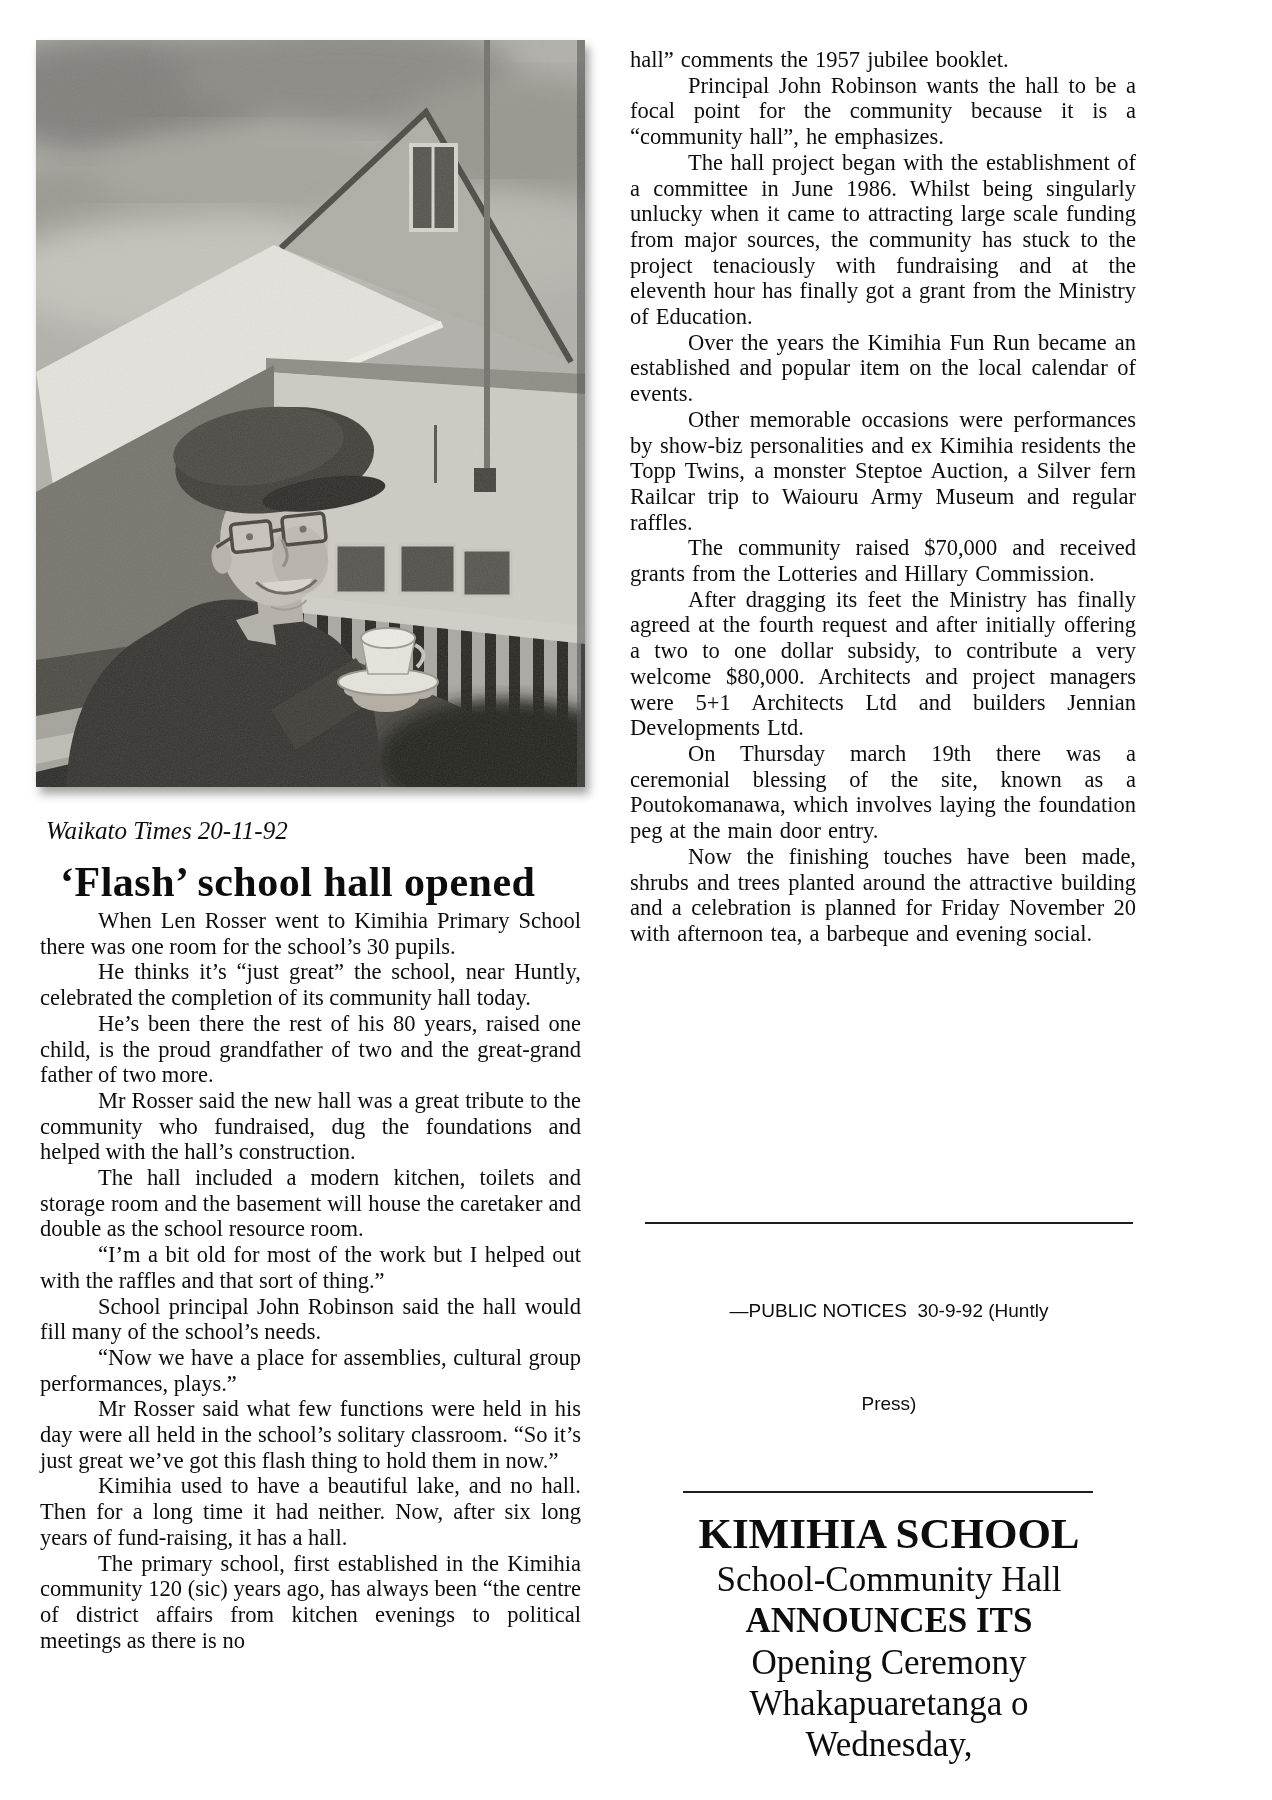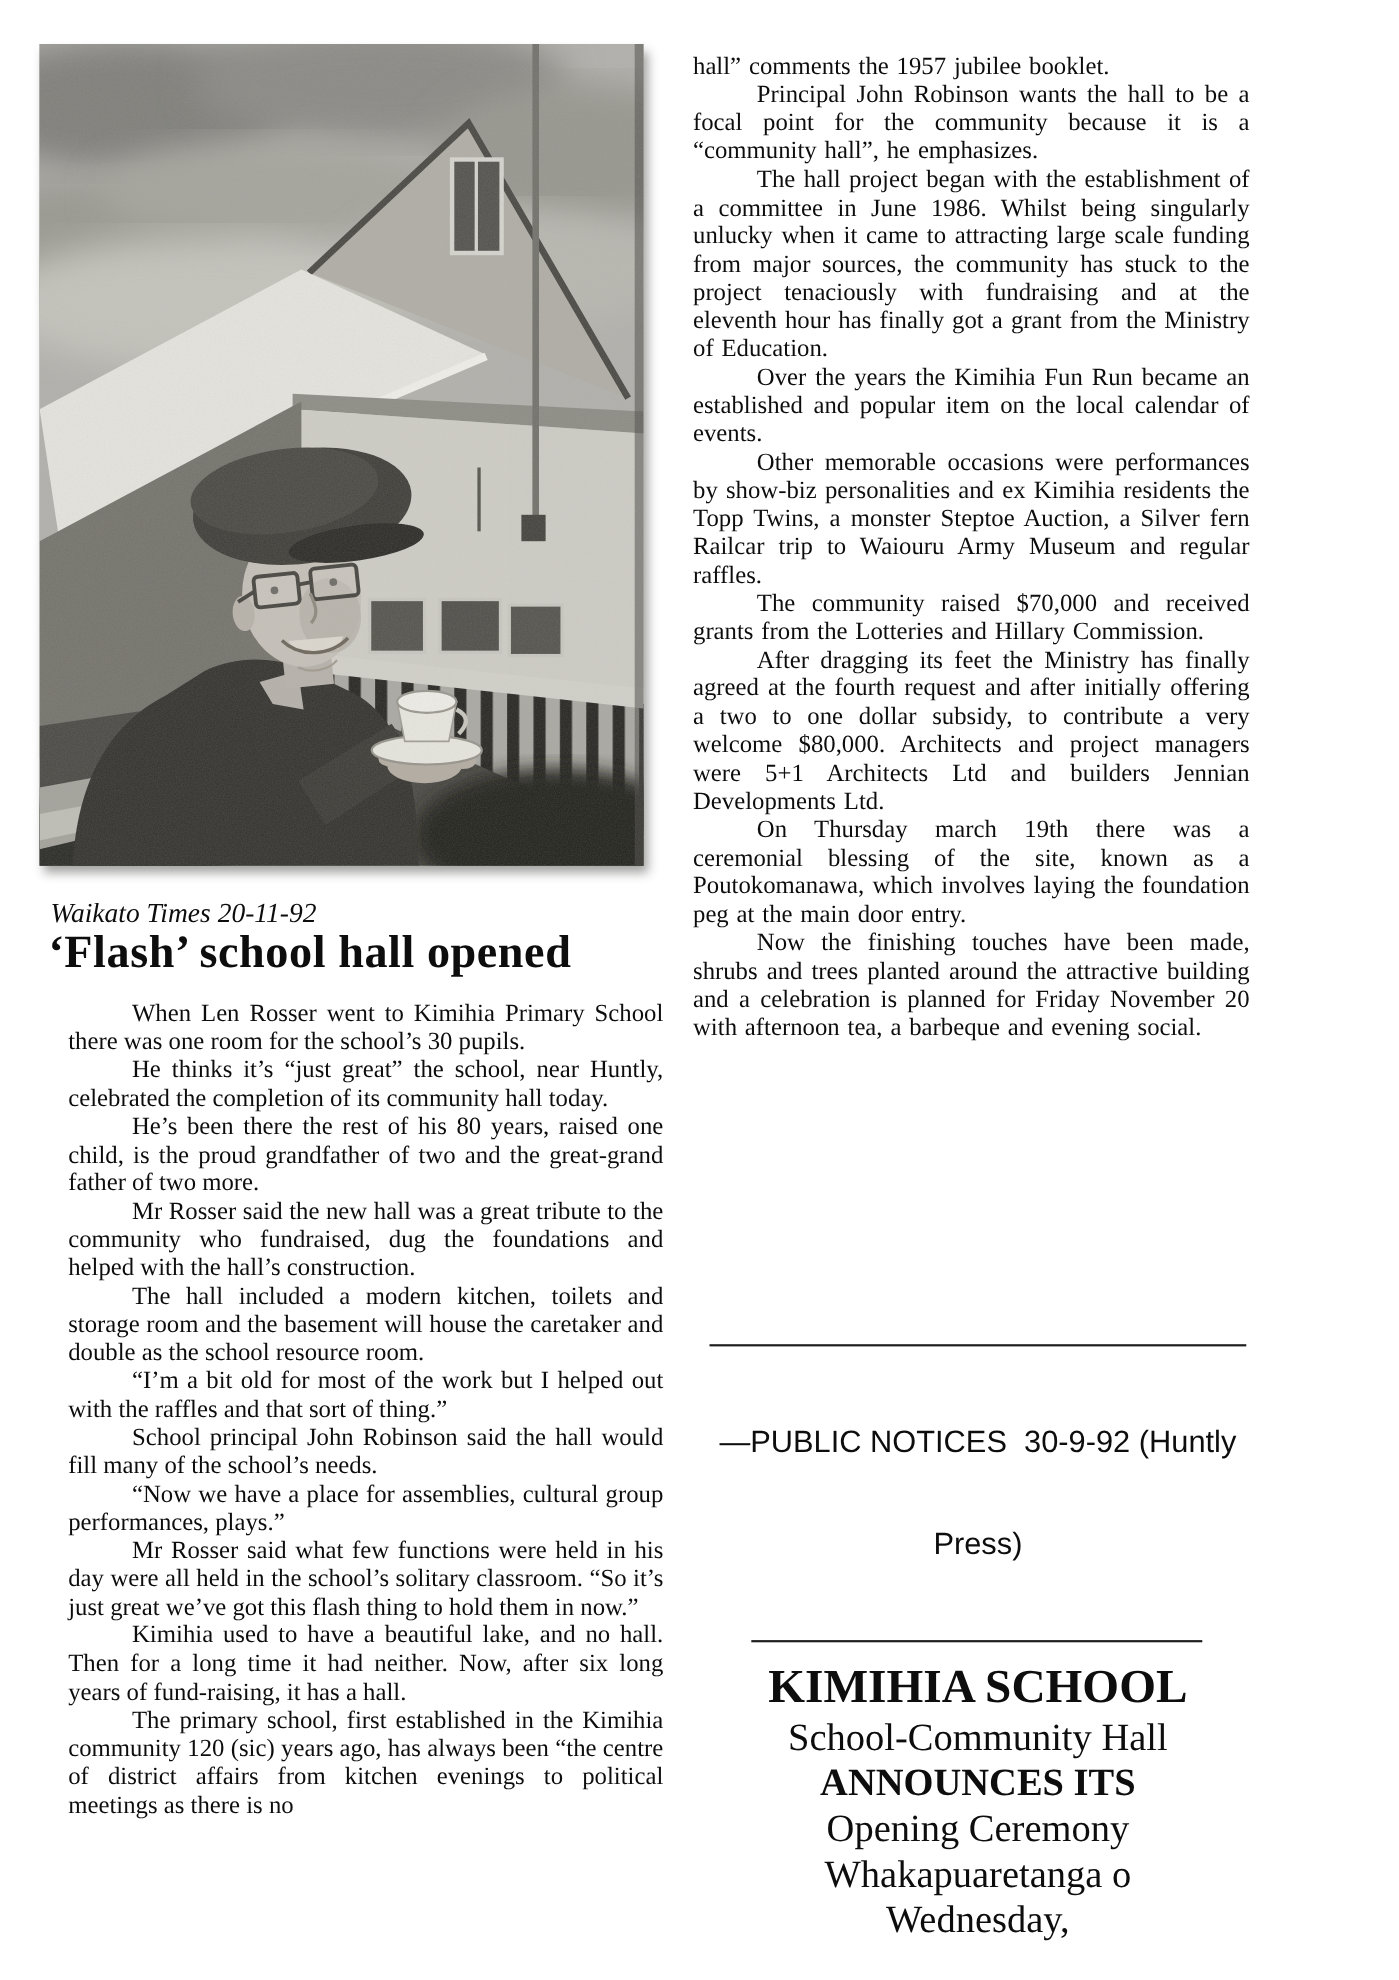--- a/index.html
+++ b/index.html
@@ -21,30 +21,30 @@
     position:absolute; left:46px; top:816px;
     font-style:italic; font-size:25px; line-height:30px;
   }
   .headline {
     position:absolute; left:44px; top:842px;
     font-weight:bold; font-size:42px; line-height:48px; letter-spacing:.5px;
   }
   .col { position:absolute; text-align:justify; font-size:22.5px; line-height:25.7px; }
   .col p { margin:0; padding:0; text-indent:58px; hyphens:none; }
   .col p.no-indent { text-indent:0; }
-  .col-left  { left:62px;  top:908px; width:541px; }
+  .col-left  { left:40px;  top:908px; width:541px; }
   .col-right { left:630px; top:47px;  width:506px; word-spacing:1.5px; }
   .notices { position:absolute; left:630px; top:1212px; width:518px; }
   .rule { border:0; border-top:2px solid #1e1e1e; margin:0; }
   .rule-1 { margin-top:10px; margin-left:15px; width:488px; }
   .rule-2 { margin-top:10px; margin-left:53px; width:410px; }
   .notice-head {
     margin-top:9px; text-align:center; white-space:pre;
     font-family:"Liberation Sans", sans-serif;
-    font-size:28px; line-height:31px;
+    font-size:19px; line-height:31px;
   }
   .notice-body { margin-top:16px; text-align:center; }
   .notice-line { font-size:35px; line-height:41px; white-space:pre; }
   .notice-line.l0 { font-size:43px; line-height:50px; font-weight:bold; }
   .notice-line.l1 { font-size:35px; line-height:42px; font-weight:bold; }
 </style>
 </head>
 <body>
 
 <div class="page">
@@ -145,21 +145,21 @@
         <ellipse cx="352" cy="598" rx="27" ry="10" fill="#f0eee8" stroke="#9a978f" stroke-width="2"></ellipse>
         <path d="M379,605 q16,8 2,22" stroke="#c9c6be" stroke-width="4" fill="none"></path>
       </g>
 
       <rect x="541" y="0" width="8" height="747" fill="#4c4b47" opacity="0.55"></rect>
       <rect width="549" height="747" filter="url(#noise)" opacity="0.5"></rect>
     </svg>
   </div>
 
   <div class="caption">Waikato Times 20-11-92</div>
-  <h1 class="headline" style="margin:0;">‘Flash’ school hall opened</h1>
+  <h1 class="headline" style="margin:16px;">‘Flash’ school hall opened</h1>
 
   <div class="col col-left">
     <p>When Len Rosser went to Kimihia Primary School there was one room for the school’s 30 pupils.</p>
     <p>He thinks it’s “just great” the school, near Huntly, celebrated the completion of its community hall today.</p>
     <p>He’s been there the rest of his 80 years, raised one child, is the proud grandfather of two and the great-grand father of two more.</p>
     <p>Mr Rosser said the new hall was a great tribute to the community who fundraised, dug the foundations and helped with the hall’s construction.</p>
     <p>The hall included a modern kitchen, toilets and storage room and the basement will house the caretaker and double as the school resource room.</p>
     <p>“I’m a bit old for most of the work but I helped out with the raffles and that sort of thing.”</p>
     <p>School principal John Robinson said the hall would fill many of the school’s needs.</p>
     <p>“Now we have a place for assemblies, cultural group performances, plays.”</p>

